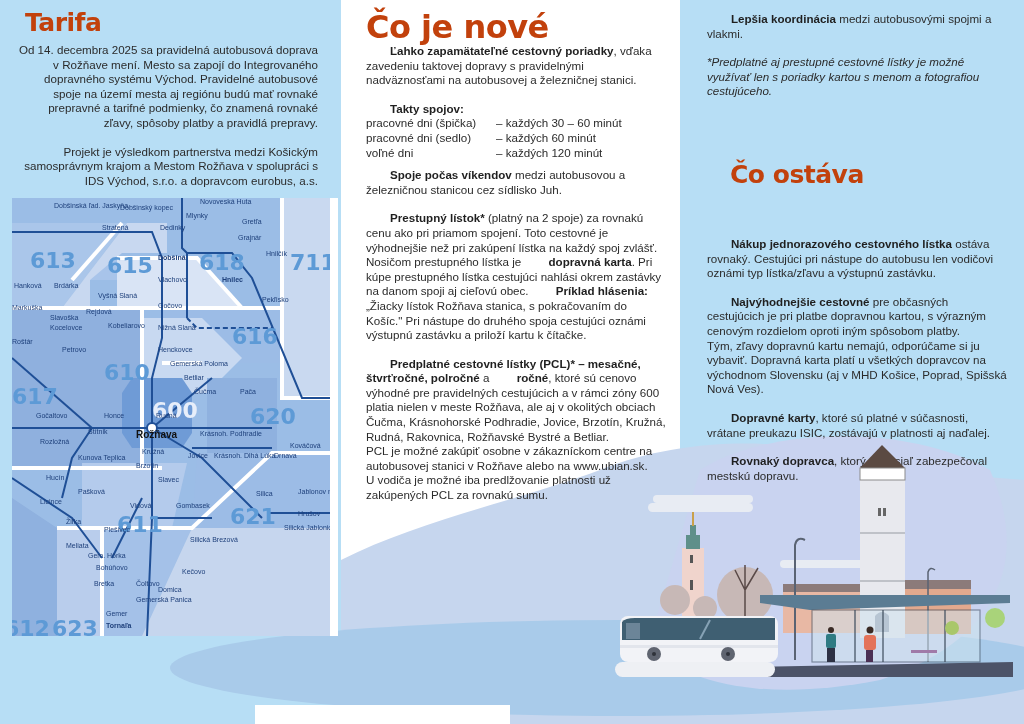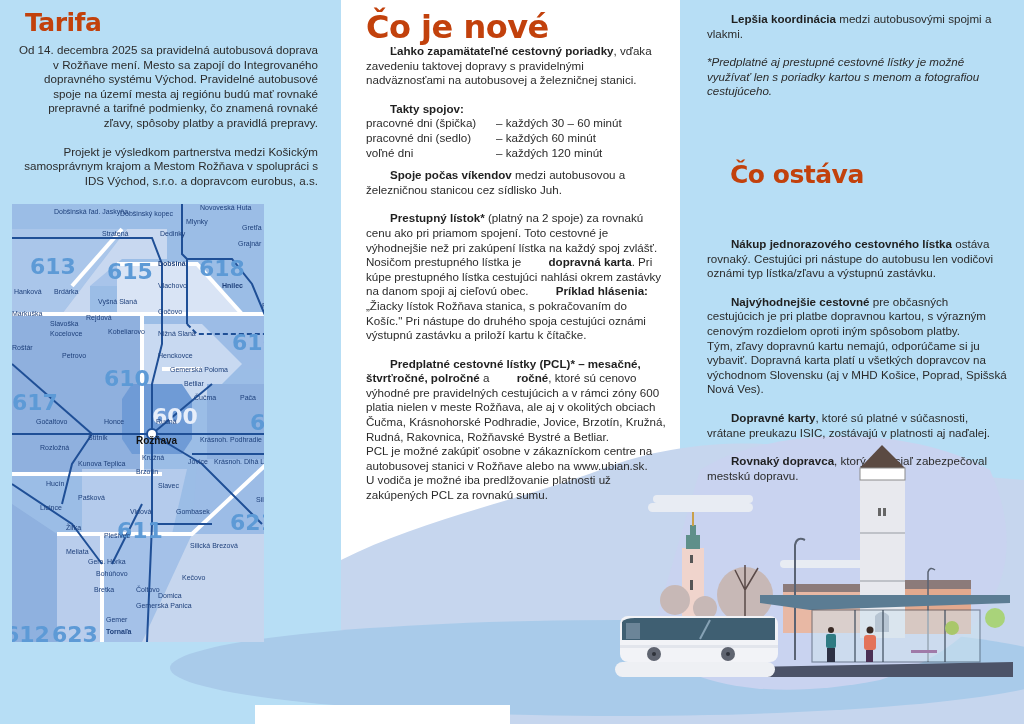--- a/index.html
+++ b/index.html
@@ -27,21 +27,21 @@
   #tarifa-body { position: absolute; left: 18px; top: 43px; width: 300px; text-align: right; }
 
   #mid-title { position: absolute; left: 366px; top: 8px; font-size: 32px; }
   #mid-body { position: absolute; left: 366px; top: 44px; width: 300px; z-index: 3; }
   .takty { display: grid; grid-template-columns: 130px 1fr; }
 
   #right-body-top { position: absolute; left: 707px; top: 12px; width: 300px; }
   #co-ostava-title { position: absolute; left: 730px; top: 160px; font-size: 25px; }
   #right-body-bottom { position: absolute; left: 707px; top: 196px; width: 300px; margin-top: 41px; }
 
-  #map { position: absolute; left: 12px; top: 204px; width: 252px; height: 438px; overflow: hidden; background: #c4b5fd; }
+  #map { position: absolute; left: 12px; top: 198px; width: 326px; height: 438px; overflow: hidden; background: #ffffff; }
   #map svg { display: block; }
   .zone-num { font-family: "DejaVu Sans", sans-serif; font-weight: bold; fill: #5d9ad6; font-size: 22px; }
   .stop { font-size: 7px; fill: #1d3f7a; font-family: "Liberation Sans", sans-serif; }
   .stop-b { font-size: 7px; fill: #1d3f7a; font-weight: bold; font-family: "Liberation Sans", sans-serif; }
 
   #wave { position: absolute; left: 0; top: 0; width: 1024px; height: 724px; pointer-events: none; }
   #scene { position: absolute; left: 600px; top: 440px; width: 424px; height: 284px; }
 </style>
 </head>
 <body>

